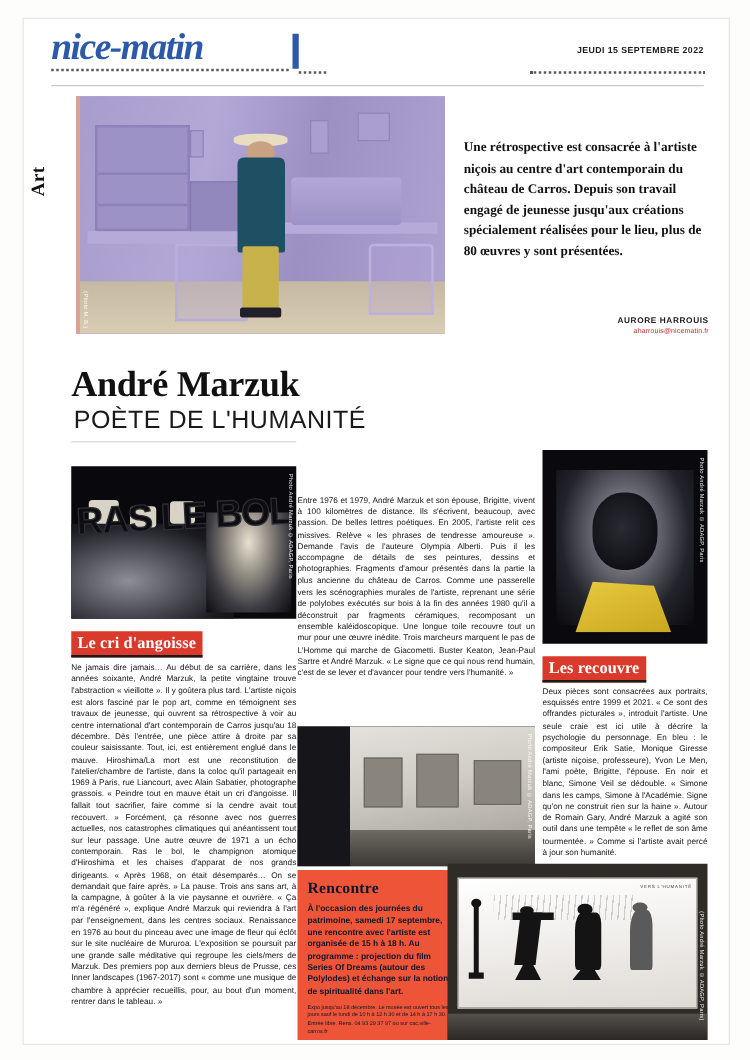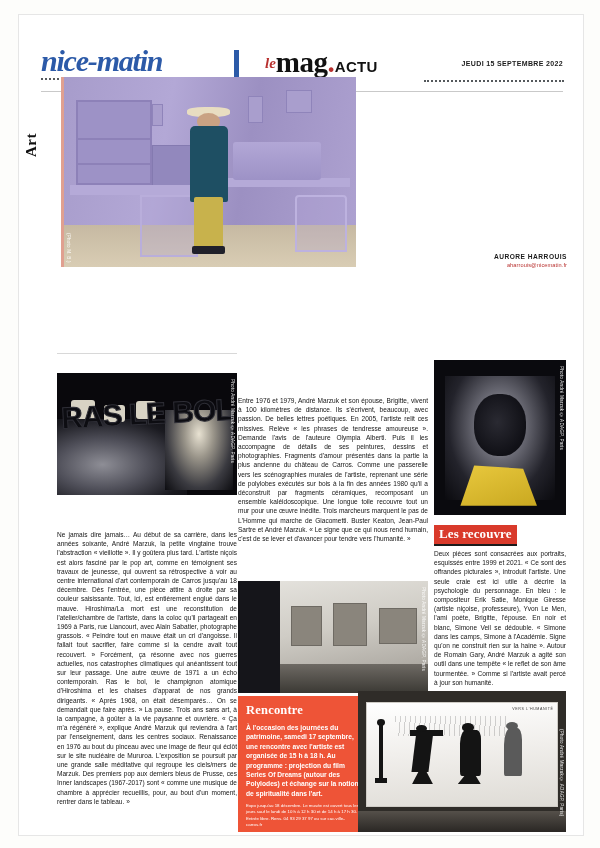--- a/index.html
+++ b/index.html
@@ -20,21 +20,21 @@
     position: absolute;
     left: 18px; top: 14px;
     width: 566px; height: 822px;
     background: #ffffff;
     border: 1px solid #e6e6e6;
   }
 
   
   .masthead {
     position: absolute;
-    left: 0; top: 0; width: 566px; height: 52px; margin-top: 23px;
+    left: 0; top: 0; width: 566px; height: 52px;
   }
   .logo-nicematin {
     position: absolute;
     left: 22px; top: 8px;
     font-family: "Liberation Serif", serif;
     font-weight: bold;
     font-style: italic;
     font-size: 30px;
     letter-spacing: -1.2px;
     color: #2c5aa8;
@@ -384,21 +384,21 @@
     position:absolute; left:18%; top:18%; width:55%; height:14%;
     background: repeating-linear-gradient(95deg, rgba(120,120,120,0.32) 0 1px, transparent 1px 5px);
   }
 
   
   .rencontre {
     position: absolute;
     left: 219px; top: 681px;
     width: 130px; height: 136px;
     background: #ee5437;
-    color: #ffffff;
+    color: #0f172a;
     padding: 7px 8px;
   }
   .renc-title {
     font-family: "Liberation Serif", serif;
     font-weight: bold;
     font-size: 12.5px;
     margin-bottom: 5px;
     letter-spacing: 0.2px;
   }
   .renc-body {
@@ -418,23 +418,20 @@
 <body>
 
 <div class="page">
   <div class="page-inner">
 
     <div class="masthead">
       <div class="logo-nicematin">nice-matin</div>
       <div class="logo-dots"></div>
       <div class="bluebar"></div>
       <div class="logo-dots3"></div>
-      <div class="logo-lemag">
-        <span class="lm-le">le</span><span class="lm-mag">mag</span><span class="lm-dot">.</span><span class="lm-actu">ACTU</span>
-      </div>
       <div class="logo-dots2"></div>
       <div class="masthead-date">JEUDI 15 SEPTEMBRE 2022</div>
       <div class="masthead-rule"></div>
     </div>
 
     <div class="vert-art">Art</div>
 
     <div class="hero-photo">
       <div class="hp-wall"></div>
       <div class="hp-floor"></div>
@@ -449,36 +446,40 @@
       <div class="hp-chair"></div>
       <div class="hp-stool"></div>
       <div class="hp-man-hat"></div>
       <div class="hp-man-head"></div>
       <div class="hp-man-body"></div>
       <div class="hp-man-legs"></div>
       <div class="hp-man-shoes"></div>
       <div class="photo-credit-v" style="left:2px;bottom:4px;color:#ffffff;">(Photo M. B.)</div>
     </div>
 
+    <div class="intro">Une rétrospective est consacrée à l'artiste niçois au centre d'art contemporain du château de Carros. Depuis son travail engagé de jeunesse jusqu'aux créations spécialement réalisées pour le lieu, plus de 80 œuvres y sont présentées.</div>
     <div class="byline">
       <div class="byline-name">AURORE HARROUIS</div>
       <div class="byline-mail">aharrouis@nicematin.fr</div>
     </div>
 
+    <div class="title-main">André Marzuk</div>
+    <div class="title-sub">POÈTE DE L'HUMANITÉ</div>
     <div class="title-rule"></div>
 
     <div class="img-rasleb">
       <div class="rl-smoke"></div>
       <div class="rl-pot" style="left:8%;top:22%;width:13%;height:16%;"></div>
       <div class="rl-pot" style="left:26%;top:26%;width:12%;height:14%;"></div>
       <div class="rl-pot" style="left:44%;top:23%;width:11%;height:15%;"></div>
       <div class="rl-mushroom"></div>
       <div class="rl-text">RAS LE BOL</div>
       <div class="photo-credit-v" style="right:2px;top:6px;">Photo André Marzuk © ADAGP, Paris</div>
     </div>
+    <div class="sec-head" style="left:38px;top:490px;">Le cri d'angoisse</div>
     <div class="col-text" style="left:38px;top:515px;width:180px;height:300px;">Ne jamais dire jamais… Au début de sa carrière, dans les années soixante, André Marzuk, la petite vingtaine trouve l'abstraction « vieillotte ». Il y goûtera plus tard. L'artiste niçois est alors fasciné par le pop art, comme en témoignent ses travaux de jeunesse, qui ouvrent sa rétrospective à voir au centre international d'art contemporain de Carros jusqu'au 18 décembre. Dès l'entrée, une pièce attire à droite par sa couleur saisissante. Tout, ici, est entièrement englué dans le mauve. Hiroshima/La mort est une reconstitution de l'atelier/chambre de l'artiste, dans la coloc qu'il partageait en 1969 à Paris, rue Liancourt, avec Alain Sabatier, photographe grassois. « Peindre tout en mauve était un cri d'angoisse. Il fallait tout sacrifier, faire comme si la cendre avait tout recouvert. » Forcément, ça résonne avec nos guerres actuelles, nos catastrophes climatiques qui anéantissent tout sur leur passage. Une autre œuvre de 1971 a un écho contemporain. Ras le bol, le champignon atomique d'Hiroshima et les chaises d'apparat de nos grands dirigeants. « Après 1968, on était désemparés… On se demandait que faire après. » La pause. Trois ans sans art, à la campagne, à goûter à la vie paysanne et ouvrière. « Ça m'a régénéré », explique André Marzuk qui reviendra à l'art par l'enseignement, dans les centres sociaux. Renaissance en 1976 au bout du pinceau avec une image de fleur qui éclôt sur le site nucléaire de Mururoa. L'exposition se poursuit par une grande salle méditative qui regroupe les ciels/mers de Marzuk. Des premiers pop aux derniers bleus de Prusse, ces Inner landscapes (1967-2017) sont « comme une musique de chambre à apprécier recueillis, pour, au bout d'un moment, rentrer dans le tableau. »</div>
 
     <div class="col-text" style="left:219px;top:381px;width:190px;height:180px;">Entre 1976 et 1979, André Marzuk et son épouse, Brigitte, vivent à 100 kilomètres de distance. Ils s'écrivent, beaucoup, avec passion. De belles lettres poétiques. En 2005, l'artiste relit ces missives. Relève « les phrases de tendresse amoureuse ». Demande l'avis de l'auteure Olympia Alberti. Puis il les accompagne de détails de ses peintures, dessins et photographies. Fragments d'amour présentés dans la partie la plus ancienne du château de Carros. Comme une passerelle vers les scénographies murales de l'artiste, reprenant une série de polylobes exécutés sur bois à la fin des années 1980 qu'il a déconstruit par fragments céramiques, recomposant un ensemble kaléidoscopique. Une longue toile recouvre tout un mur pour une œuvre inédite. Trois marcheurs marquent le pas de L'Homme qui marche de Giacometti. Buster Keaton, Jean-Paul Sartre et André Marzuk. « Le signe que ce qui nous rend humain, c'est de se lever et d'avancer pour tendre vers l'humanité. »</div>
 
     <div class="img-gallery">
       <div class="gl-wall"></div>
       <div class="gl-floor"></div>
       <div class="gl-dark"></div>
       <div class="gl-art" style="left:28%;top:22%;width:16%;height:36%;"></div>
       <div class="gl-art" style="left:50%;top:20%;width:18%;height:38%;"></div>

